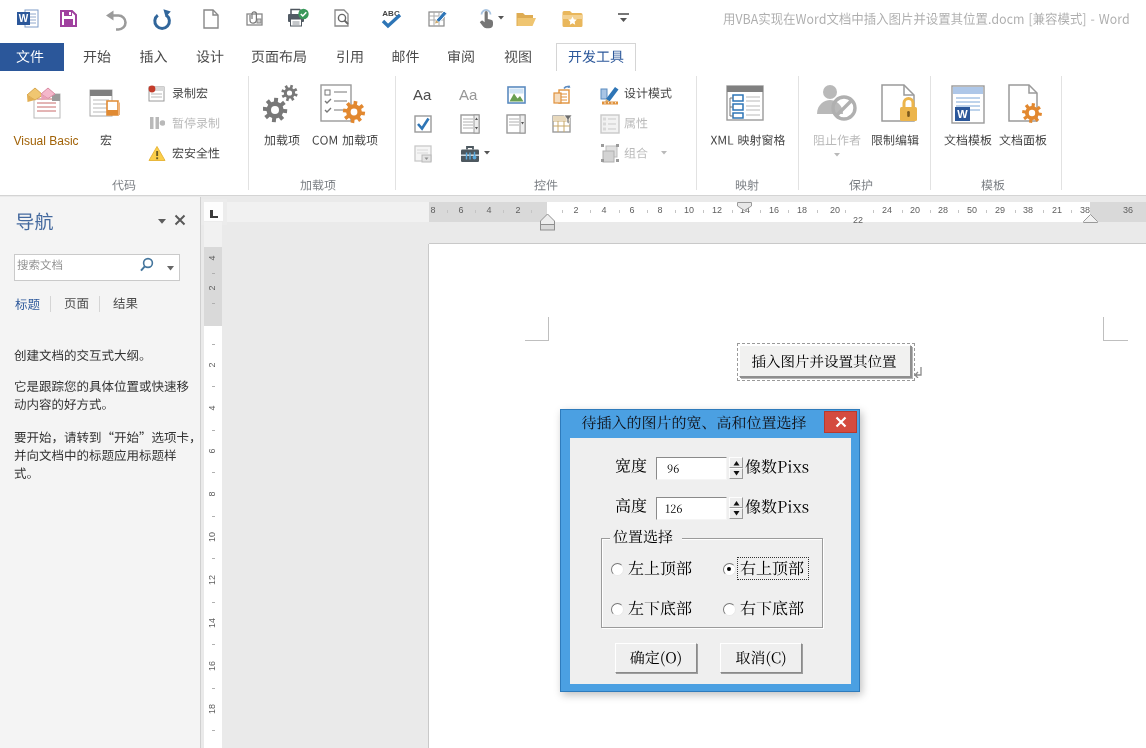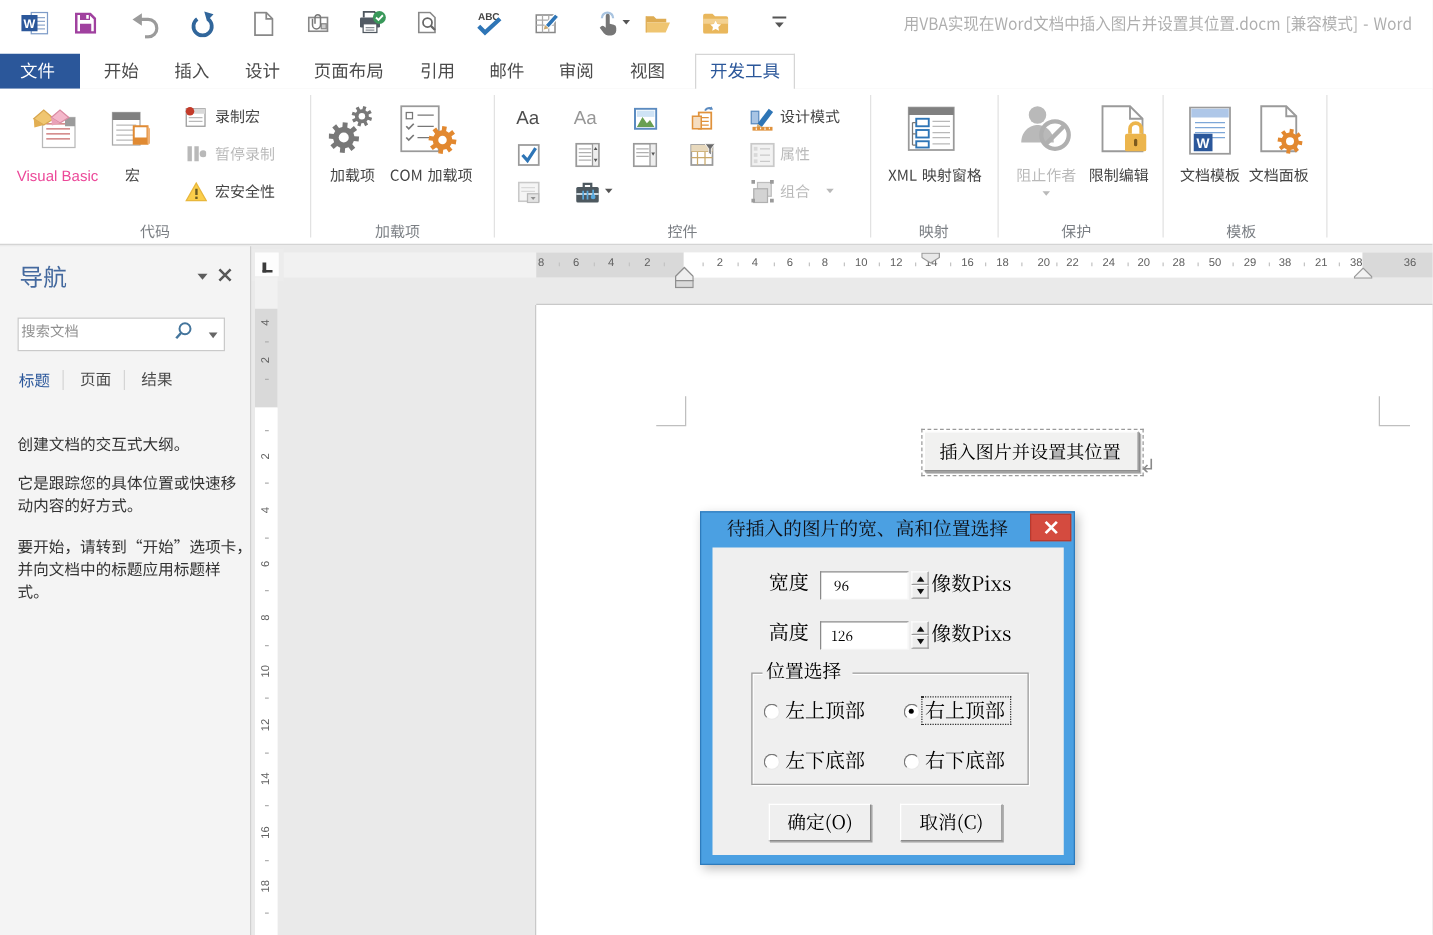--- a/index.html
+++ b/index.html
@@ -96,21 +96,21 @@
       <line x1="11" y1="17" x2="30" y2="17"></line>
       <line x1="11" y1="21" x2="30" y2="21"></line>
       <line x1="11" y1="25" x2="30" y2="25"></line>
     </g>
     <rect x="26" y="8" width="8" height="7" fill="#9b9b9b"></rect>
     <path d="M1 9 l8 -7 8 7 -8 5 z" fill="#f0c671" stroke="#d8a74f"></path>
     <path d="M1 9 l8 5 -7.5 2 z" fill="#e2ae52"></path>
     <path d="M15 8 l7 -6 7 6 -7 4.5 z" fill="#f4b8cb" stroke="#da8ba3"></path>
     <path d="M15 8 l7 4.5 -6.5 1.8 z" fill="#e9a2b8"></path>
   </svg>
-<div style="position:absolute;left:12px;top:134px;width:68px;text-align:center;font:12px 'Liberation Sans',sans-serif;color:#ec4899">Visual Basic</div>
+<div style="position:absolute;left:12px;top:134px;width:68px;text-align:center;font:12px 'Liberation Sans',sans-serif;color:#a16207">Visual Basic</div>
 <svg style="position:absolute;left:88px;top:88px" width="37" height="34" viewBox="0 0 37 34">
     <rect x="2" y="2" width="22" height="26" fill="#fff" stroke="#a9a9a9"></rect>
     <rect x="2" y="2" width="22" height="6" fill="#808080"></rect>
     <g stroke="#b9b9b9">
       <line x1="5" y1="12" x2="21" y2="12"></line>
       <line x1="5" y1="16" x2="21" y2="16"></line>
       <line x1="5" y1="20" x2="21" y2="20"></line>
       <line x1="5" y1="24" x2="21" y2="24"></line>
     </g>
     <path d="M19 13 h11 v14 h-11 z" fill="#fff" stroke="#e08a33" stroke-width="1.6"></path>
@@ -317,21 +317,21 @@
 <div style="position:absolute;left:566px;top:205px;width:20px;text-align:center;font:9px 'Liberation Sans',sans-serif;color:#5f5f5f">2</div>
 <div style="position:absolute;left:594px;top:205px;width:20px;text-align:center;font:9px 'Liberation Sans',sans-serif;color:#5f5f5f">4</div>
 <div style="position:absolute;left:622px;top:205px;width:20px;text-align:center;font:9px 'Liberation Sans',sans-serif;color:#5f5f5f">6</div>
 <div style="position:absolute;left:650px;top:205px;width:20px;text-align:center;font:9px 'Liberation Sans',sans-serif;color:#5f5f5f">8</div>
 <div style="position:absolute;left:679px;top:205px;width:20px;text-align:center;font:9px 'Liberation Sans',sans-serif;color:#5f5f5f">10</div>
 <div style="position:absolute;left:707px;top:205px;width:20px;text-align:center;font:9px 'Liberation Sans',sans-serif;color:#5f5f5f">12</div>
 <div style="position:absolute;left:735px;top:205px;width:20px;text-align:center;font:9px 'Liberation Sans',sans-serif;color:#5f5f5f">14</div>
 <div style="position:absolute;left:764px;top:205px;width:20px;text-align:center;font:9px 'Liberation Sans',sans-serif;color:#5f5f5f">16</div>
 <div style="position:absolute;left:792px;top:205px;width:20px;text-align:center;font:9px 'Liberation Sans',sans-serif;color:#5f5f5f">18</div>
 <div style="position:absolute;left:820px;top:205px;width:20px;text-align:right;font:9px 'Liberation Sans',sans-serif;color:#5f5f5f">20</div>
-<div style="position:absolute;left:848px;top:205px;width:20px;text-align:center;font:9px 'Liberation Sans',sans-serif;color:#5f5f5f">22</div>
+<div style="position:absolute;left:848px;top:215px;width:20px;text-align:center;font:9px 'Liberation Sans',sans-serif;color:#5f5f5f">22</div>
 <div style="position:absolute;left:877px;top:205px;width:20px;text-align:center;font:9px 'Liberation Sans',sans-serif;color:#5f5f5f">24</div>
 <div style="position:absolute;left:905px;top:205px;width:20px;text-align:center;font:9px 'Liberation Sans',sans-serif;color:#5f5f5f">20</div>
 <div style="position:absolute;left:933px;top:205px;width:20px;text-align:center;font:9px 'Liberation Sans',sans-serif;color:#5f5f5f">28</div>
 <div style="position:absolute;left:962px;top:205px;width:20px;text-align:center;font:9px 'Liberation Sans',sans-serif;color:#5f5f5f">50</div>
 <div style="position:absolute;left:990px;top:205px;width:20px;text-align:center;font:9px 'Liberation Sans',sans-serif;color:#5f5f5f">29</div>
 <div style="position:absolute;left:1018px;top:205px;width:20px;text-align:center;font:9px 'Liberation Sans',sans-serif;color:#5f5f5f">38</div>
 <div style="position:absolute;left:1047px;top:205px;width:20px;text-align:center;font:9px 'Liberation Sans',sans-serif;color:#5f5f5f">21</div>
 <div style="position:absolute;left:1075px;top:205px;width:20px;text-align:center;font:9px 'Liberation Sans',sans-serif;color:#5f5f5f">38</div>
 <div style="position:absolute;left:1118px;top:205px;width:20px;text-align:center;font:9px 'Liberation Sans',sans-serif;color:#5f5f5f">36</div>
 <div style="position:absolute;left:447px;top:210px;width:1px;height:3px;background:#c4c4c4"></div>

